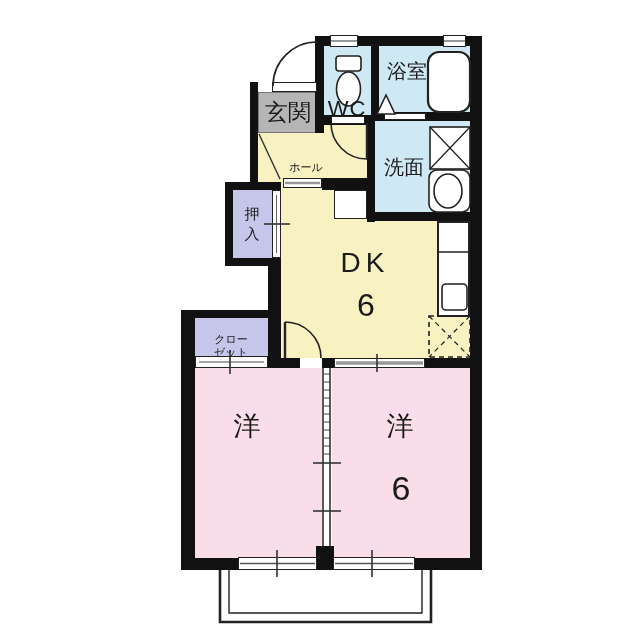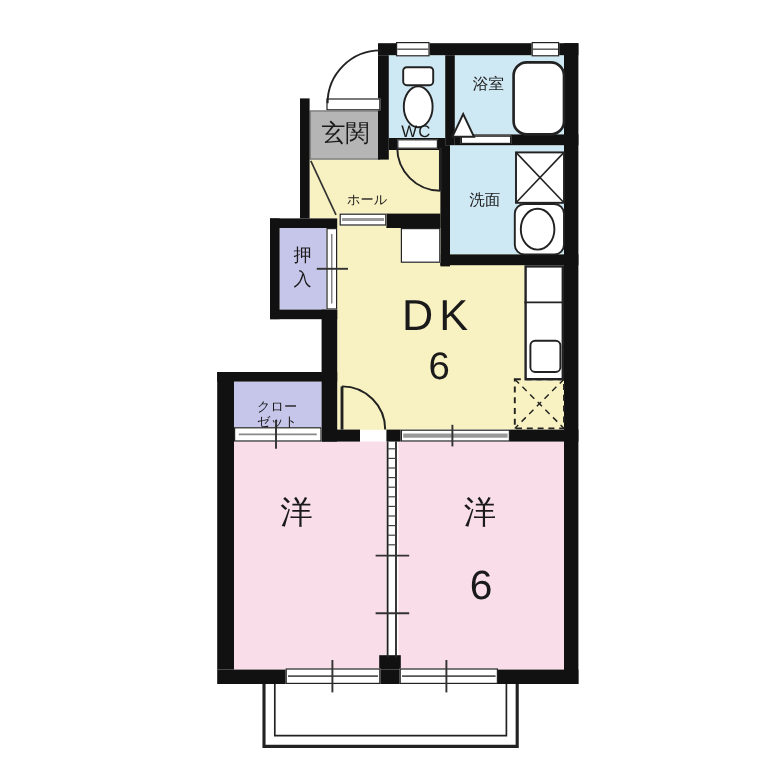--- a/index.html
+++ b/index.html
@@ -14,22 +14,22 @@
   .fill-dk{background:var(--dk_fill,#f8f1c2);}
   .fill-bed{background:var(--bedroom_fill,#f9dde8);}
   .fill-wet{background:var(--wet_fill,#cfe9f4);}
   .fill-closet{background:var(--closet_fill,#c6c6ea);}
   .fill-genkan{background:var(--genkan_fill,#b5b5b5);border:1px solid #777;}
   .counter{background:#fff;border:2px solid #222;z-index:3;}
   .psbox{background:#fff;border:1.5px solid #222;z-index:3;}
   svg.overlay{position:absolute;left:0;top:0;z-index:4;pointer-events:none;}
   .lbl{position:absolute;z-index:5;transform:translate(-50%,-50%);white-space:nowrap;
        text-align:center;line-height:1.15;}
-  .lbl-room{font-size:13px;}
-  .lbl-big{font-size:36px;letter-spacing:5px;}
+  .lbl-room{font-size:20px;}
+  .lbl-big{font-size:28px;letter-spacing:5px;}
   .lbl-num{font-size:34px;letter-spacing:2px;}
   .lbl-small{font-size:11px;}
   .lbl-vert{font-size:15px;line-height:1.35;}
 </style>
 </head>
 <body>
 
 <div id="canvas">
 
   <div class="abs room fill-dk" style="left:258px;top:125px;width:109px;height:57px"></div>
@@ -140,22 +140,22 @@
     <line x1="444" y1="41" x2="465" y2="41" stroke="#555" stroke-width="1.2"></line>
     <line x1="240" y1="563.5" x2="315" y2="563.5" stroke="#555" stroke-width="1.4"></line>
     <line x1="335" y1="563.5" x2="413" y2="563.5" stroke="#555" stroke-width="1.4"></line>
     <line x1="277" y1="550" x2="277" y2="577" stroke="#333" stroke-width="1.6"></line>
     <line x1="372" y1="550" x2="372" y2="577" stroke="#333" stroke-width="1.6"></line>
 
     <path d="M 220 570 L 220 622 L 431 622 L 431 570" fill="none" stroke="#222" stroke-width="2.6"></path>
     <path d="M 229 570 L 229 613 L 422 613 L 422 570" fill="none" stroke="#222" stroke-width="1.4"></path>
   </svg>
 
-  <div class="lbl lbl-room" style="left:288px;top:112px;font-size:20px">玄関</div>
-  <div class="lbl" style="left:347px;top:109px;font-size:14px;letter-spacing:1px">WC</div>
+  <div class="lbl lbl-room" style="left:288px;top:112px;font-size:23px">玄関</div>
+  <div class="lbl" style="left:347px;top:109px;font-size:22px;letter-spacing:1px">WC</div>
   <div class="lbl lbl-room" style="left:407px;top:71px">浴室</div>
   <div class="lbl lbl-room" style="left:404px;top:167px">洗面</div>
   <div class="lbl lbl-small" style="left:306px;top:167px">ホール</div>
   <div class="lbl lbl-vert" style="left:252px;top:224px">
     <div>押</div>
     <div>入</div>
   </div>
   <div class="lbl lbl-small" style="left:231px;top:346px">
     <div>クロー</div>
     <div>ゼット</div>

